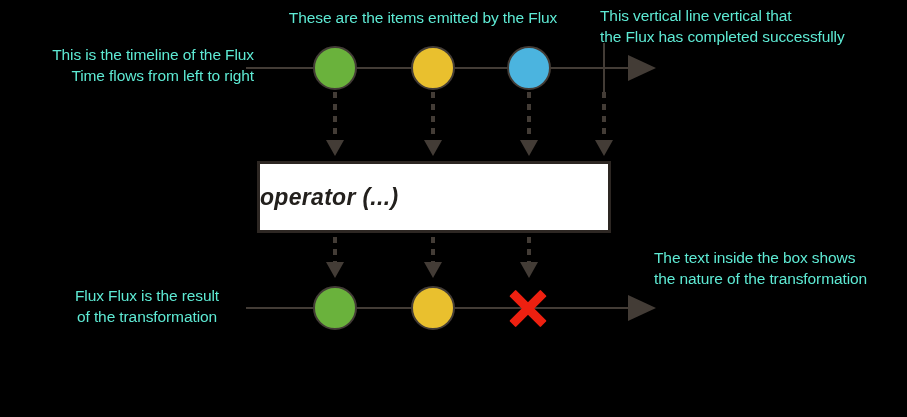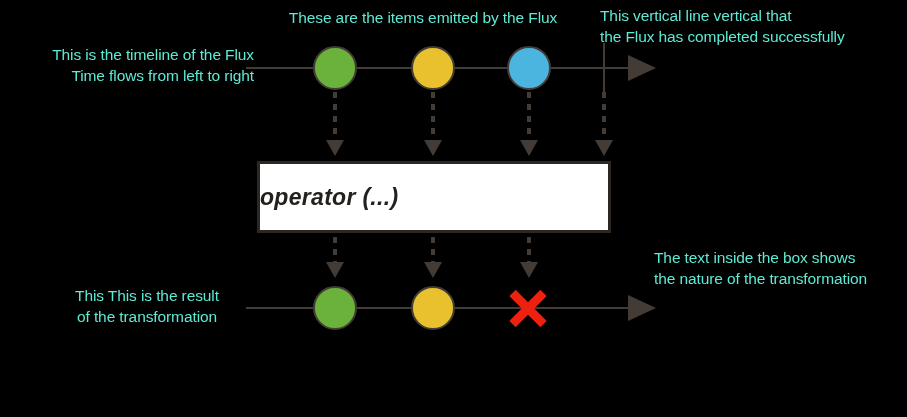--- a/index.html
+++ b/index.html
@@ -152,21 +152,21 @@
 
   <div class="note center" id="note-items">These are the items emitted by the Flux</div>
 
   <div class="note left" id="note-complete">This vertical line vertical that
 the Flux has completed successfully</div>
 
 
   <div class="note left" id="note-boxtext">The text inside the box shows
 the nature of the transformation</div>
 
-  <div class="note center" id="note-result">This This is the result
+  <div class="note center" id="note-result">Flux Flux is the result
 of the transformation</div>
 
 
   <div class="timeline-line" id="timeline-top"></div>
   <div class="timeline-arrowhead" id="arrowhead-top"></div>
 
   <div id="completion-bar"></div>
 
   <div class="marble" style="left:313px; top:46px; background:#6ab23c;"></div>
   <div class="marble" style="left:411px; top:46px; background:#e9c02e;"></div>

